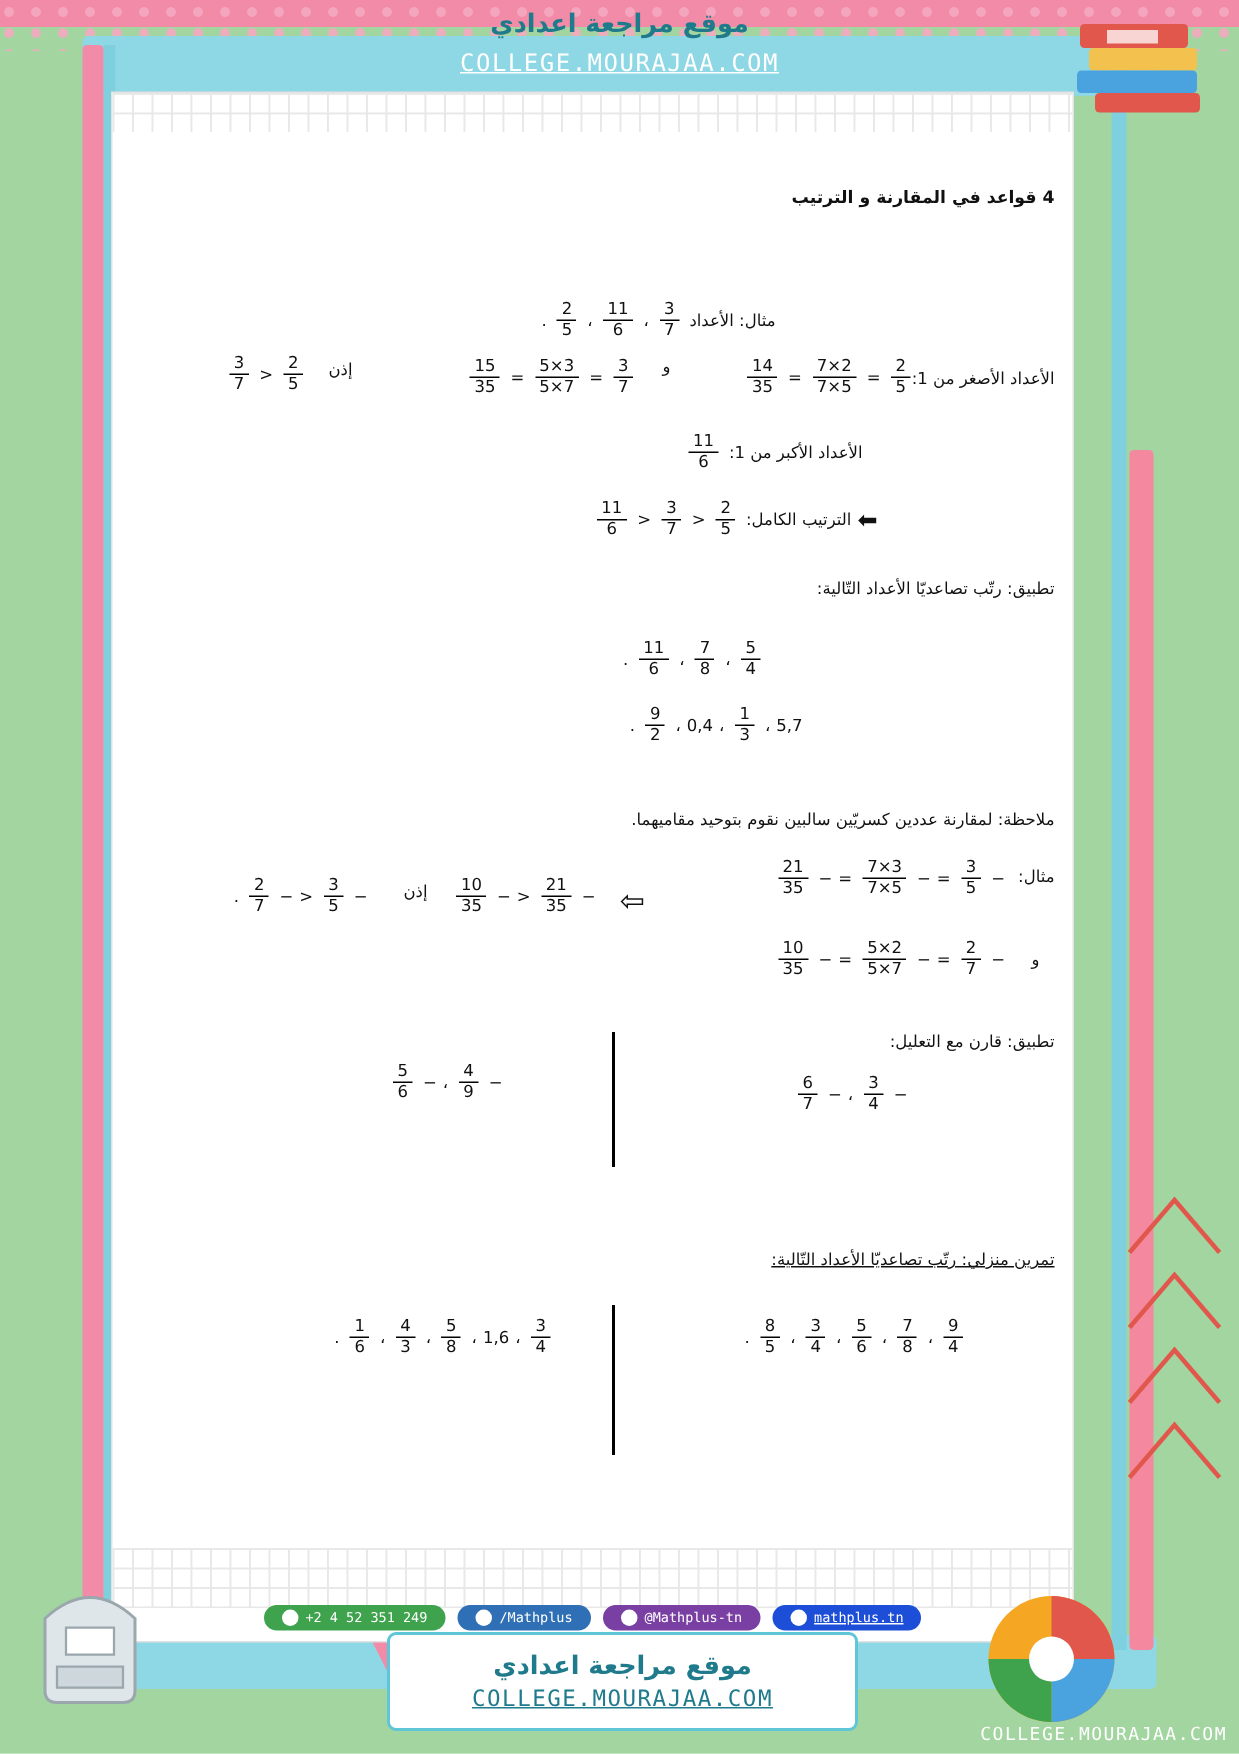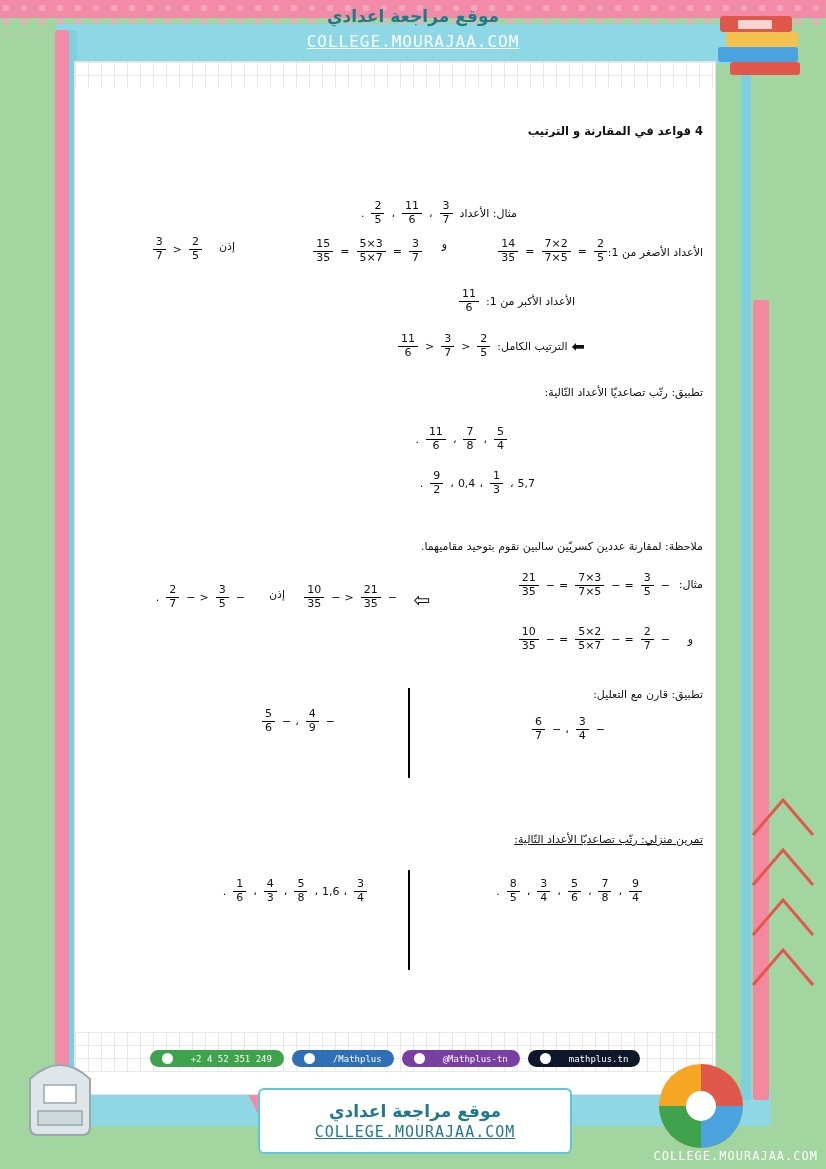--- a/index.html
+++ b/index.html
@@ -57,24 +57,24 @@
   .sec-title{position:absolute;right:12px;top:36px;font-weight:bold;font-size:11.5px;}
   .note1{position:absolute;right:12px;top:82px;font-size:11px;}
   .frac{display:inline-block;vertical-align:middle;text-align:center;line-height:1.15;margin:0 3px;}
   .frac .num{display:block;border-bottom:1px solid #000;padding:0 3px;}
   .frac .den{display:block;padding:0 3px;}
   .row{position:absolute;display:flex;align-items:center;gap:4px;}
   .boxline{position:absolute;width:2px;background:#000;}
   .arrow{font-size:16px;}
   .underline{text-decoration:underline;}
   .social{position:absolute;left:0;top:962px;width:640px;display:flex;justify-content:center;gap:8px;direction:ltr;}
-  .pill{display:flex;align-items:center;gap:18px;color:#fff;font-size:9px;border-radius:10px;padding:3px 12px;
-     font-family:"DejaVu Sans Mono","Liberation Mono",monospace;}
+  .pill{display:flex;align-items:center;gap:5px;color:#fff;font-size:9px;border-radius:10px;padding:3px 12px;
+     font-family:"DejaVu Sans Mono","Liberation Mono",monospace;margin-top:20px;}
   .pill .ic{width:11px;height:11px;border-radius:50%;background:#fff;display:inline-block;}
-  .p-green{background:#3fa34d;} .p-blue{background:#2f6fb5;} .p-pur{background:#7a3fa3;} .p-teal{background:#0f172a;}
+  .p-green{background:#3fa34d;} .p-blue{background:#2f6fb5;} .p-pur{background:#7a3fa3;} .p-teal{background:#1d4ed8;text-decoration:underline;}
 </style>
 </head>
 <body>
 
 <div class="bg-green"></div>
 <div class="bar-pink-top"></div>
 <div class="bg-dots"></div>
 <div class="top-teal-band"></div>
 <div class="bottom-teal-band"></div>
 <div class="bottom-pink-wedge"></div>

